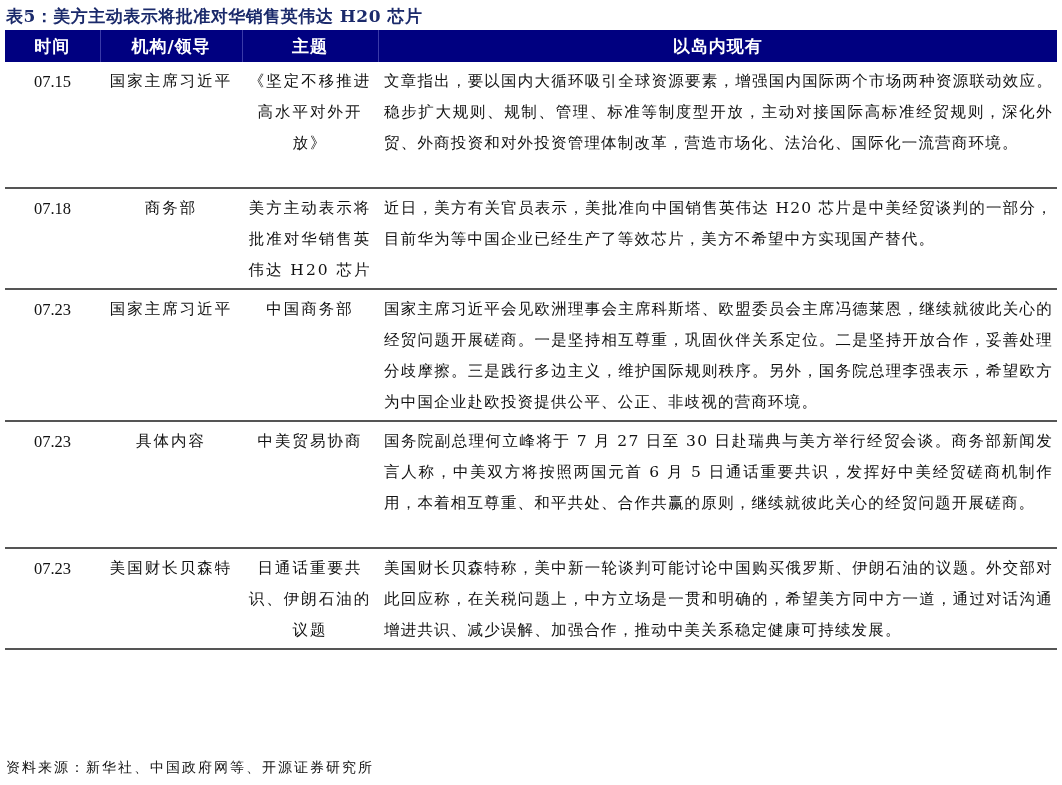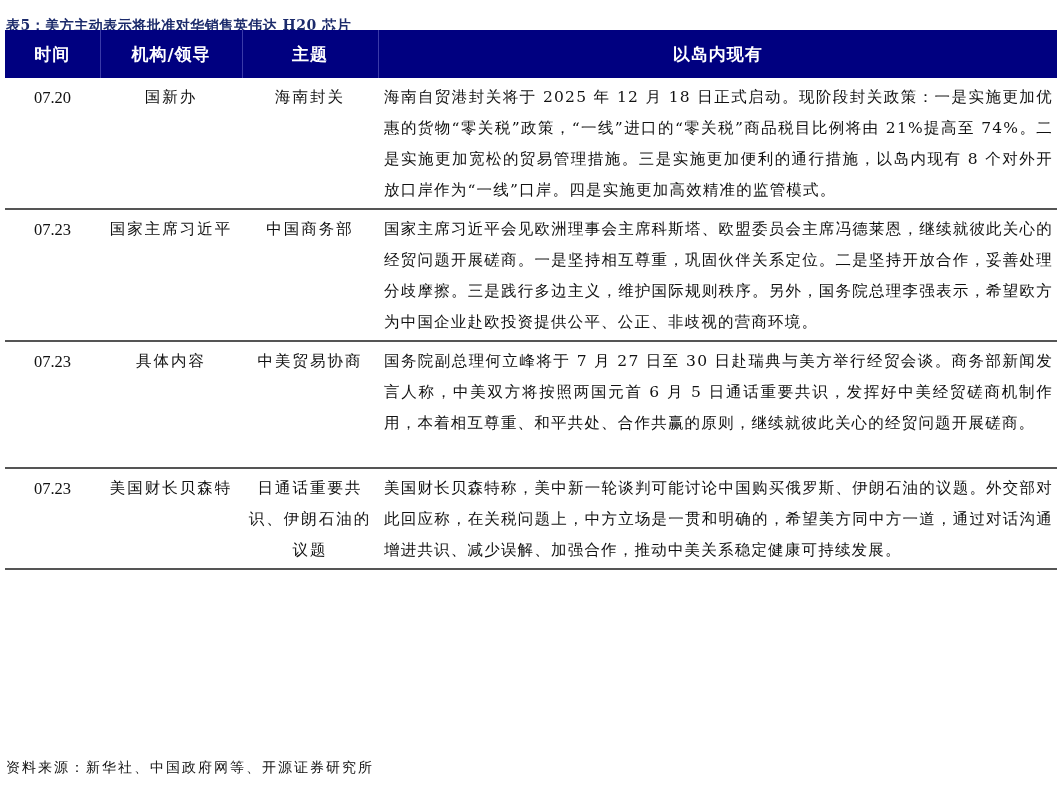--- a/index.html
+++ b/index.html
@@ -1,21 +1,21 @@
 <!DOCTYPE html>
 <html><head>
 <meta charset="utf-8">
 <style>
   html, body { margin:0; padding:0; background:#ffffff; }
   body { width:1062px; height:785px; position:relative; overflow:hidden;
          font-family:"DejaVu Serif","Liberation Serif",serif; color:#111; }
-  .title { position:absolute; left:6px; top:12px; height:26px; line-height:26px;
-           font-size:14px; font-weight:bold; color:#1b2a6b; letter-spacing:0.5px; white-space:nowrap;text-decoration:underline; }
+  .title { position:absolute; left:6px; top:3px; height:26px; line-height:26px;
+           font-size:17px; font-weight:bold; color:#1b2a6b; letter-spacing:0.5px; white-space:nowrap; }
   table { position:absolute; left:5px; top:30px; width:1052px; border-collapse:collapse; table-layout:fixed; }
-  th { background:#000080; color:#ffffff; font-weight:bold; font-size:17px; height:32px; padding:8px;
+  th { background:#000080; color:#ffffff; font-weight:bold; font-size:17px; height:32px; padding:0;
        text-align:center; border-left:1px solid #3a3aa8; letter-spacing:1px;margin-top:8px; }
   th:first-child { border-left:none; }
   td { font-size:15.5px; line-height:31px; vertical-align:top; padding:4px 0 2px 0;
        border-bottom:2px solid #555; }
   td.time { text-align:center; font-family:"Liberation Serif",serif; font-size:16.5px; }
   td.org { text-align:center; letter-spacing:2px; }
   td.topic { text-align:center; letter-spacing:2px; padding-left:4px; padding-right:4px; }
   td.content { text-align:justify; padding-left:6px; padding-right:4px; letter-spacing:1.2px; }
   tr.r1 td { height:119px; } tr.r2 td { height:88px; } tr.r3 td { height:119px; }
   tr.r4 td { height:119px; } tr.r5 td { height:119px; } tr.r6 td { height:90px; }
@@ -35,25 +35,31 @@
   </colgroup>
   <thead>
     <tr>
       <th>时间</th>
       <th>机构/领导</th>
       <th>主题</th>
       <th>以岛内现有</th>
     </tr>
   </thead>
   <tbody>
-    <tr class="r3">
-      <td class="time">07.20</td>
-      <td class="org">国新办</td>
-      <td class="topic">海南封关</td>
-      <td class="content">海南自贸港封关将于 2025 年 12 月 18 日正式启动。现阶段封关政策：一是实施更加优惠的货物“零关税”政策，“一线”进口的“零关税”商品税目比例将由 21%提高至 74%。二是实施更加宽松的贸易管理措施。三是实施更加便利的通行措施，以岛内现有 8 个对外开放口岸作为“一线”口岸。四是实施更加高效精准的监管模式。</td>
+    <tr class="r1">
+      <td class="time">07.15</td>
+      <td class="org">国家主席习近平</td>
+      <td class="topic">《坚定不移推进高水平对外开放》</td>
+      <td class="content">文章指出，要以国内大循环吸引全球资源要素，增强国内国际两个市场两种资源联动效应。稳步扩大规则、规制、管理、标准等制度型开放，主动对接国际高标准经贸规则，深化外贸、外商投资和对外投资管理体制改革，营造市场化、法治化、国际化一流营商环境。</td>
+    </tr>
+    <tr class="r2">
+      <td class="time">07.18</td>
+      <td class="org">商务部</td>
+      <td class="topic">美方主动表示将批准对华销售英伟达 H20 芯片</td>
+      <td class="content">近日，美方有关官员表示，美批准向中国销售英伟达 H20 芯片是中美经贸谈判的一部分，目前华为等中国企业已经生产了等效芯片，美方不希望中方实现国产替代。</td>
     </tr>
     <tr class="r4">
       <td class="time">07.23</td>
       <td class="org">国家主席习近平</td>
       <td class="topic">中国商务部</td>
       <td class="content">国家主席习近平会见欧洲理事会主席科斯塔、欧盟委员会主席冯德莱恩，继续就彼此关心的经贸问题开展磋商。一是坚持相互尊重，巩固伙伴关系定位。二是坚持开放合作，妥善处理分歧摩擦。三是践行多边主义，维护国际规则秩序。另外，国务院总理李强表示，希望欧方为中国企业赴欧投资提供公平、公正、非歧视的营商环境。</td>
     </tr>
     <tr class="r5">
       <td class="time">07.23</td>
       <td class="org">具体内容</td>

